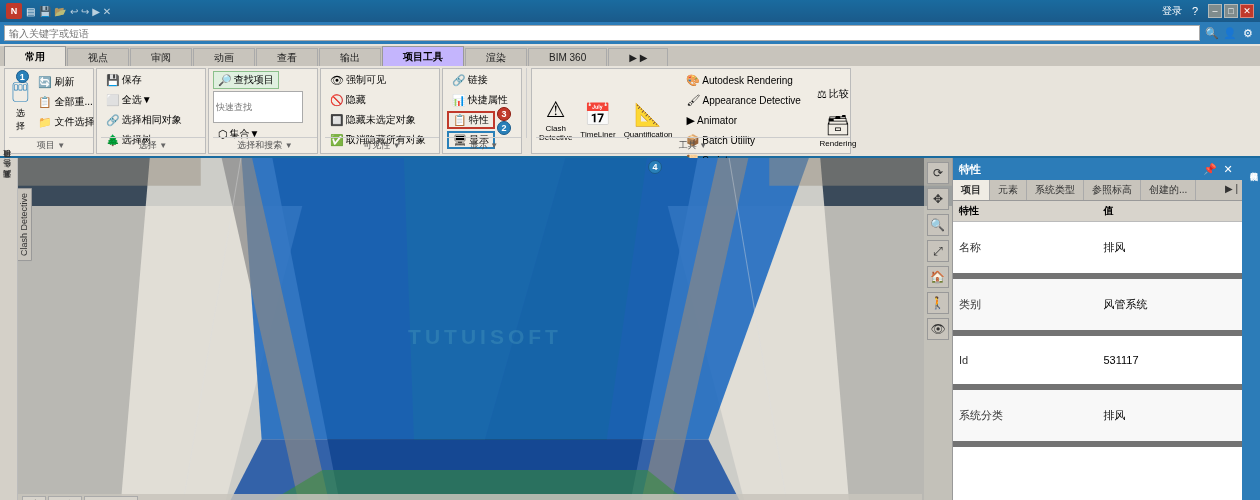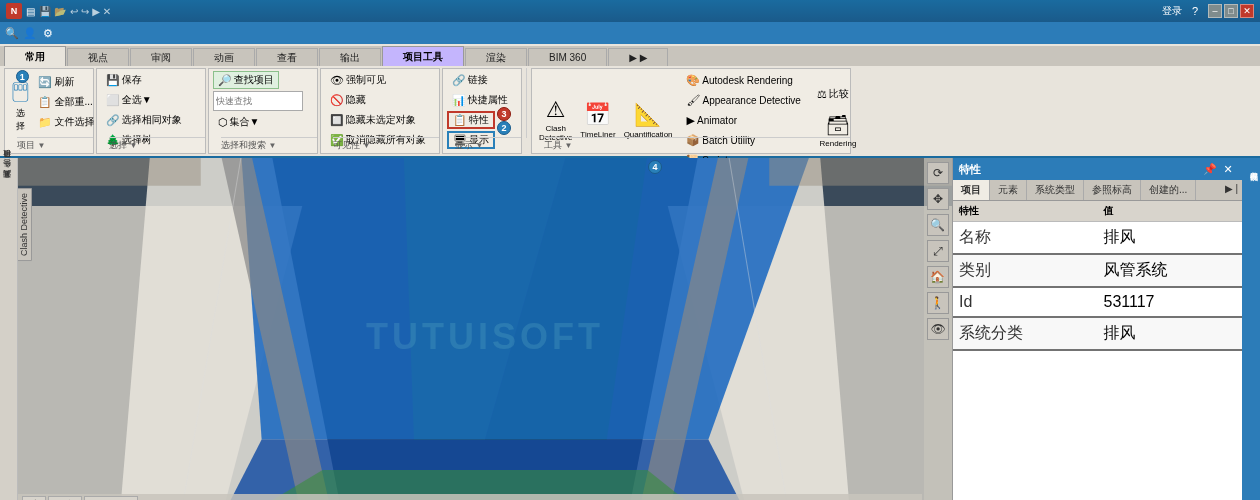--- a/index.html
+++ b/index.html
@@ -97,23 +97,23 @@
       border: 1px solid #bbb;
       padding: 2px 4px 14px 4px;
       background: #f0ece4;
       position: relative;
       gap: 2px;
       min-width: 60px;
     }
     .ribbon-group-label {
       position: absolute;
       bottom: 1px;
-      left: 12px;
+      left: 4px;
       right: 0;
-      text-align: left;
+      text-align: center;
       font-size: 9px;
       color: #555;
       border-top: 1px solid #ccc;
       padding-top: 1px;
     }
     .ribbon-group-label-arrow {
       font-size: 8px;
       color: #666;
     }
 
@@ -307,23 +307,23 @@
     }
     .prop-table th {
       background: #d8d4cc;
       font-size: 10px;
       font-weight: bold;
       padding: 3px 6px;
       text-align: left;
       border-bottom: 1px solid #bbb;
     }
     .prop-table td {
-      font-size: 16px;
-      padding: 5px 6px;
-      border-bottom: 2px solid #737373;
+      font-size: 11px;
+      padding: 18px 6px;
+      border-bottom: 6px solid #737373;
       vertical-align: middle;
     }
     .prop-table tr:nth-child(even) td { background: #f8f8f8; }
     .prop-name { color: #333; }
     .prop-value { color: #000; }
 
     
     #save-panel {
       width: 18px;
       background: #2c7cb8;
@@ -411,20 +411,21 @@
   <div class="right">
     <span style="font-size:10px; color:white; margin-right:8px;">登录</span>
     <span style="font-size:11px; color:white; margin-right:8px; cursor:pointer;">?</span>
     <div class="titlebar-btn min">–</div>
     <div class="titlebar-btn max">□</div>
     <div class="titlebar-btn close">✕</div>
   </div>
 </div>
 
 <div id="searchbar">
+  <input type="text" style="flex: 1 1 0%; height: 16px; font-size: 10px; padding: 0px 4px;" placeholder="输入关键字或短语">
   <div class="search-icons">
     <span class="search-icon-btn">🔍</span>
     <span class="search-icon-btn">👤</span>
     <span class="search-icon-btn">⚙</span>
   </div>
 </div>
 
 <div id="ribbon">
   <div id="ribbon-tabs">
     <div class="ribbon-tab active">常用</div>
@@ -499,21 +500,21 @@
     </div>
 
     <div class="ribbon-group" style="width:110px;">
       <div class="ribbon-row">
         <div class="ribbon-btn-small" style="background:#e0f0e0; border:1px solid #8bc08b;">
           <span style="font-size:11px;">🔎</span>
           <span>查找项目</span>
         </div>
       </div>
       <div class="ribbon-row">
-        <input type="text" placeholder="快速查找" style="width: 90px; height: 20px; font-size: 9px; padding: 0px 2px; border: 1px solid rgb(170, 170, 170);">
+        <input type="text" placeholder="快速查找" style="width: 90px; height: 32px; font-size: 9px; padding: 0px 2px; border: 1px solid rgb(170, 170, 170);">
       </div>
       <div class="ribbon-row">
         <div class="ribbon-btn-small">
           <span style="font-size:11px;">⬡</span>
           <span>集合▼</span>
         </div>
       </div>
       <div class="ribbon-group-label">
         <span>选择和搜索</span> <span class="ribbon-group-label-arrow">▼</span>
       </div>
@@ -685,21 +686,21 @@
 
       <rect x="0" y="0" width="180" height="30" fill="#9a9080" opacity="0.5"></rect>
       <rect x="740" y="0" width="180" height="30" fill="#9a9080" opacity="0.5"></rect>
 
       <line x1="220" y1="0" x2="160" y2="358" stroke="#ddd" stroke-width="1" opacity="0.4"></line>
       <line x1="700" y1="0" x2="760" y2="358" stroke="#ddd" stroke-width="1" opacity="0.4"></line>
     </svg>
 
     
     <div id="watermark">
-      <div style="font-size:36px; font-weight:bold; letter-spacing:4px; color:rgba(100,180,200,0.25);">TUTUISOFT</div>
+      <div style="font-size:21px; font-weight:bold; letter-spacing:4px; color:rgba(100,180,200,0.25);">TUTUISOFT</div>
     </div>
 
     
     <div id="clash-label">Clash Detective</div>
 
     
     <div class="annotation ann-blue" style="position:absolute; top:2px; right:290px; width:14px; height:14px; font-size:9px;">4</div>
 
     
     <div id="viewport-right">

